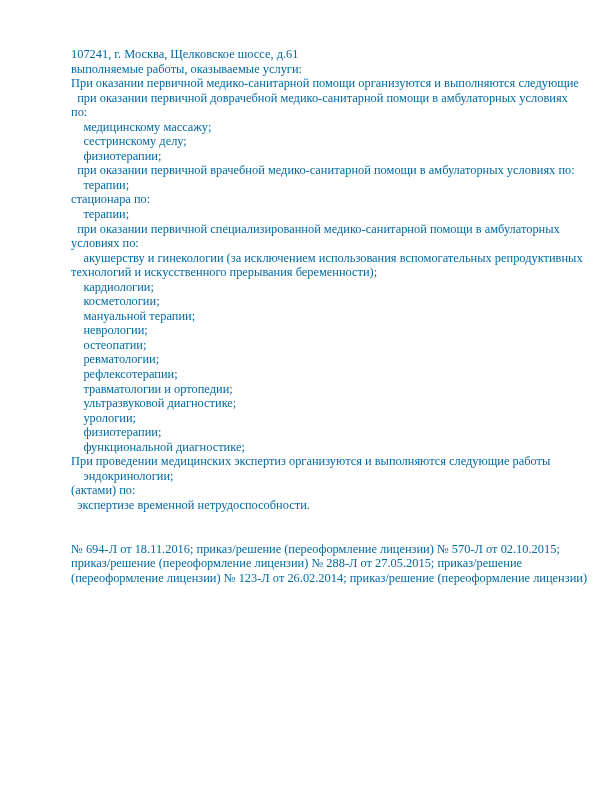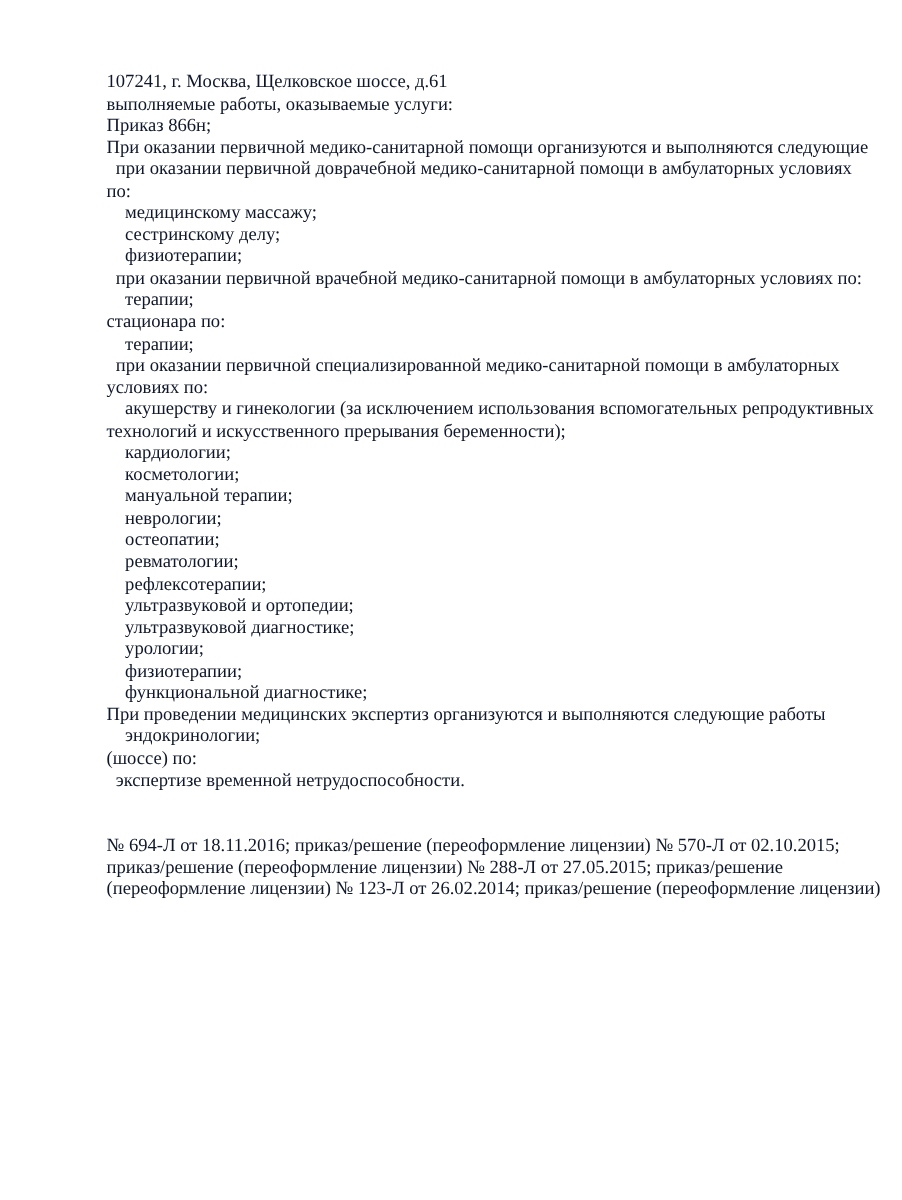--- a/index.html
+++ b/index.html
@@ -5,31 +5,30 @@
   html, body { margin: 0; padding: 0; background: #ffffff; }
   body { width: 601px; height: 800px; position: relative; overflow: hidden; }
   .page {
     position: absolute;
     left: 71px;
     top: 47px;
     width: 510px;
     font-family: "Liberation Serif", serif;
     font-size: 12.4px;
     line-height: 14.55px;
-    color: #0f172a;
+    color: #0369a1;
   }
   .line { white-space: pre; display: block; height: 14.55px; }
 </style>
 </head>
 <body>
 
 <div class="page" id="page">
     <div class="line">107241, г. Москва, Щелковское шоссе, д.61</div>
     <div class="line">выполняемые работы, оказываемые услуги:</div>
-    <div class="line">Приказ 866н;</div>
     <div class="line">При оказании первичной медико-санитарной помощи организуются и выполняются следующие</div>
     <div class="line">  при оказании первичной доврачебной медико-санитарной помощи в амбулаторных условиях</div>
     <div class="line">по:</div>
     <div class="line">    медицинскому массажу;</div>
     <div class="line">    сестринскому делу;</div>
     <div class="line">    физиотерапии;</div>
     <div class="line">  при оказании первичной врачебной медико-санитарной помощи в амбулаторных условиях по:</div>
     <div class="line">    терапии;</div>
     <div class="line">стационара по:</div>
     <div class="line">    терапии;</div>
@@ -37,27 +36,27 @@
     <div class="line">условиях по:</div>
     <div class="line">    акушерству и гинекологии (за исключением использования вспомогательных репродуктивных</div>
     <div class="line">технологий и искусственного прерывания беременности);</div>
     <div class="line">    кардиологии;</div>
     <div class="line">    косметологии;</div>
     <div class="line">    мануальной терапии;</div>
     <div class="line">    неврологии;</div>
     <div class="line">    остеопатии;</div>
     <div class="line">    ревматологии;</div>
     <div class="line">    рефлексотерапии;</div>
-    <div class="line">    ультразвуковой и ортопедии;</div>
+    <div class="line">    травматологии и ортопедии;</div>
     <div class="line">    ультразвуковой диагностике;</div>
     <div class="line">    урологии;</div>
     <div class="line">    физиотерапии;</div>
     <div class="line">    функциональной диагностике;</div>
     <div class="line">При проведении медицинских экспертиз организуются и выполняются следующие работы</div>
     <div class="line">    эндокринологии;</div>
-    <div class="line">(шоссе) по:</div>
+    <div class="line">(актами) по:</div>
     <div class="line">  экспертизе временной нетрудоспособности.</div>
     <div class="line"></div>
     <div class="line"></div>
     <div class="line">№ 694-Л от 18.11.2016; приказ/решение (переоформление лицензии) № 570-Л от 02.10.2015;</div>
     <div class="line">приказ/решение (переоформление лицензии) № 288-Л от 27.05.2015; приказ/решение</div>
     <div class="line">(переоформление лицензии) № 123-Л от 26.02.2014; приказ/решение (переоформление лицензии)</div>
   </div>
 
 </body></html>

